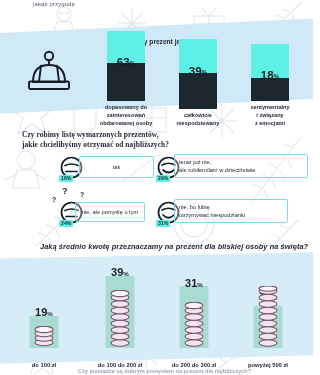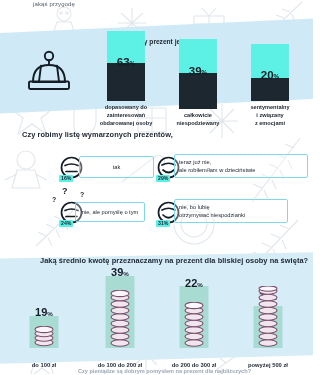--- a/index.html
+++ b/index.html
@@ -58,40 +58,40 @@
     color:#151d26;line-height:1;text-align:center;
   }
   .bval i{font-size:6.4px;font-style:normal;font-weight:bold;}
   .blabel{
     margin-top:3px;font-size:5.6px;line-height:1.42;color:#1b2430;
     font-weight:bold;
   }
 
   
   .s2{top:126px;height:118px;}
-  .s2 .qt{position:absolute;top:4px;left:22px;}
+  .s2 .qt{position:absolute;top:4px;left:22px;font-family:Liberation Serif, serif;}
   .fitem{position:absolute;}
   .face{position:relative;width:27px;height:27px;}
   .badge{
     position:absolute;left:1px;bottom:-1px;background:#5df0e4;
     color:#1b2430;font-size:5.2px;font-weight:bold;
     padding:.5px 2px;border-radius:1px;line-height:1.25;
   }
   .bubble{
     position:absolute;border:1px solid #7fd9e8;border-radius:2px;
     background:rgba(255,255,255,.30);
     font-size:5.7px;line-height:1.45;color:#1b2430;
     padding:3px 4px;box-sizing:border-box;
   }
   .bubble.ctr{display:flex;align-items:center;justify-content:center;}
   .qmarks span{position:absolute;color:#1b2430;font-weight:bold;}
 
   
   .s3{top:240px;height:135px;}
-  .s3 .qt{position:absolute;top:16px;left:40px;}
+  .s3 .qt{position:absolute;top:2px;left:40px;font-style:italic;}
   .coins{position:absolute;top:18px;left:4px;right:4px;height:112px;}
   .ccol{position:absolute;bottom:0;width:76px;text-align:center;}
   .ccol.k0{left:2px;}
   .ccol.k1{left:78px;}
   .ccol.k2{left:152px;}
   .ccol.k3{left:226px;}
   .cbar{
     position:absolute;bottom:22px;left:50%;transform:translateX(-50%);
     width:29px;background:#a8dcd3;
   }
@@ -258,34 +258,35 @@
         </div>
         <div class="blabel">
           <div>całkowicie</div>
           <div>niespodziewany</div>
         </div>
       </div>
       <div class="bcol c2">
         <div class="bwrap" style="height:57px">
           <div class="btop" style="height:34px"></div>
           <div class="bbot" style="height:23px"></div>
-          <div class="bval" style="top:26px"><span>20</span><i>%</i></div>
+          <div class="bval" style="top:26px"><span>18</span><i>%</i></div>
         </div>
         <div class="blabel">
           <div>sentymentalny</div>
           <div>i związany</div>
           <div>z emocjami</div>
         </div>
       </div>
     </div>
   </div>
 
   <div class="sect s2">
     <div class="qt qtitle">
       <div>Czy robimy listę wymarzonych prezentów,</div>
+      <div>jakie chcielibyśmy otrzymać od najbliższych?</div>
     </div>
 
     <div class="fitem" style="left:58px;top:28px">
       <div class="face">
         <svg viewBox="0 0 27 27">
           <g fill="none" stroke="#141d26" stroke-width="1.7" stroke-linecap="round">
             <circle cx="13.5" cy="13.5" r="10"></circle>
             <path d="M7 11.5 q6.5 -3 13 0"></path>
             <path d="M8 17.5 h11"></path>
           </g>
@@ -388,21 +389,21 @@
             <ellipse cx="13" cy="14" rx="9" ry="3.2"></ellipse>
             <ellipse cx="13" cy="7.5" rx="9" ry="3.2"></ellipse>
             <ellipse cx="13" cy="3.4" rx="9" ry="3.2" fill="#fbf7fa"></ellipse>
           </g>
         </svg>
         <div class="clabel">do 100 do 200 zł</div>
       </div>
 
       <div class="ccol k2">
         <div class="cbar" style="height:62px"></div>
-        <div class="cval" style="bottom:81px"><span>22</span><i>%</i></div>
+        <div class="cval" style="bottom:81px"><span>31</span><i>%</i></div>
         <svg class="cstack" width="26" height="46" viewBox="0 0 26 46">
           <g stroke="#7d4f6e" fill="#f1e6ee" stroke-width="1.1">
             <ellipse cx="13" cy="41" rx="9" ry="3.2"></ellipse>
             <ellipse cx="13" cy="34.5" rx="9" ry="3.2"></ellipse>
             <ellipse cx="13" cy="28" rx="9" ry="3.2"></ellipse>
             <ellipse cx="13" cy="21.5" rx="9" ry="3.2"></ellipse>
             <ellipse cx="13" cy="15" rx="9" ry="3.2"></ellipse>
             <ellipse cx="13" cy="8.5" rx="9" ry="3.2"></ellipse>
             <ellipse cx="13" cy="3.4" rx="9" ry="3.2" fill="#fbf7fa"></ellipse>
           </g>

